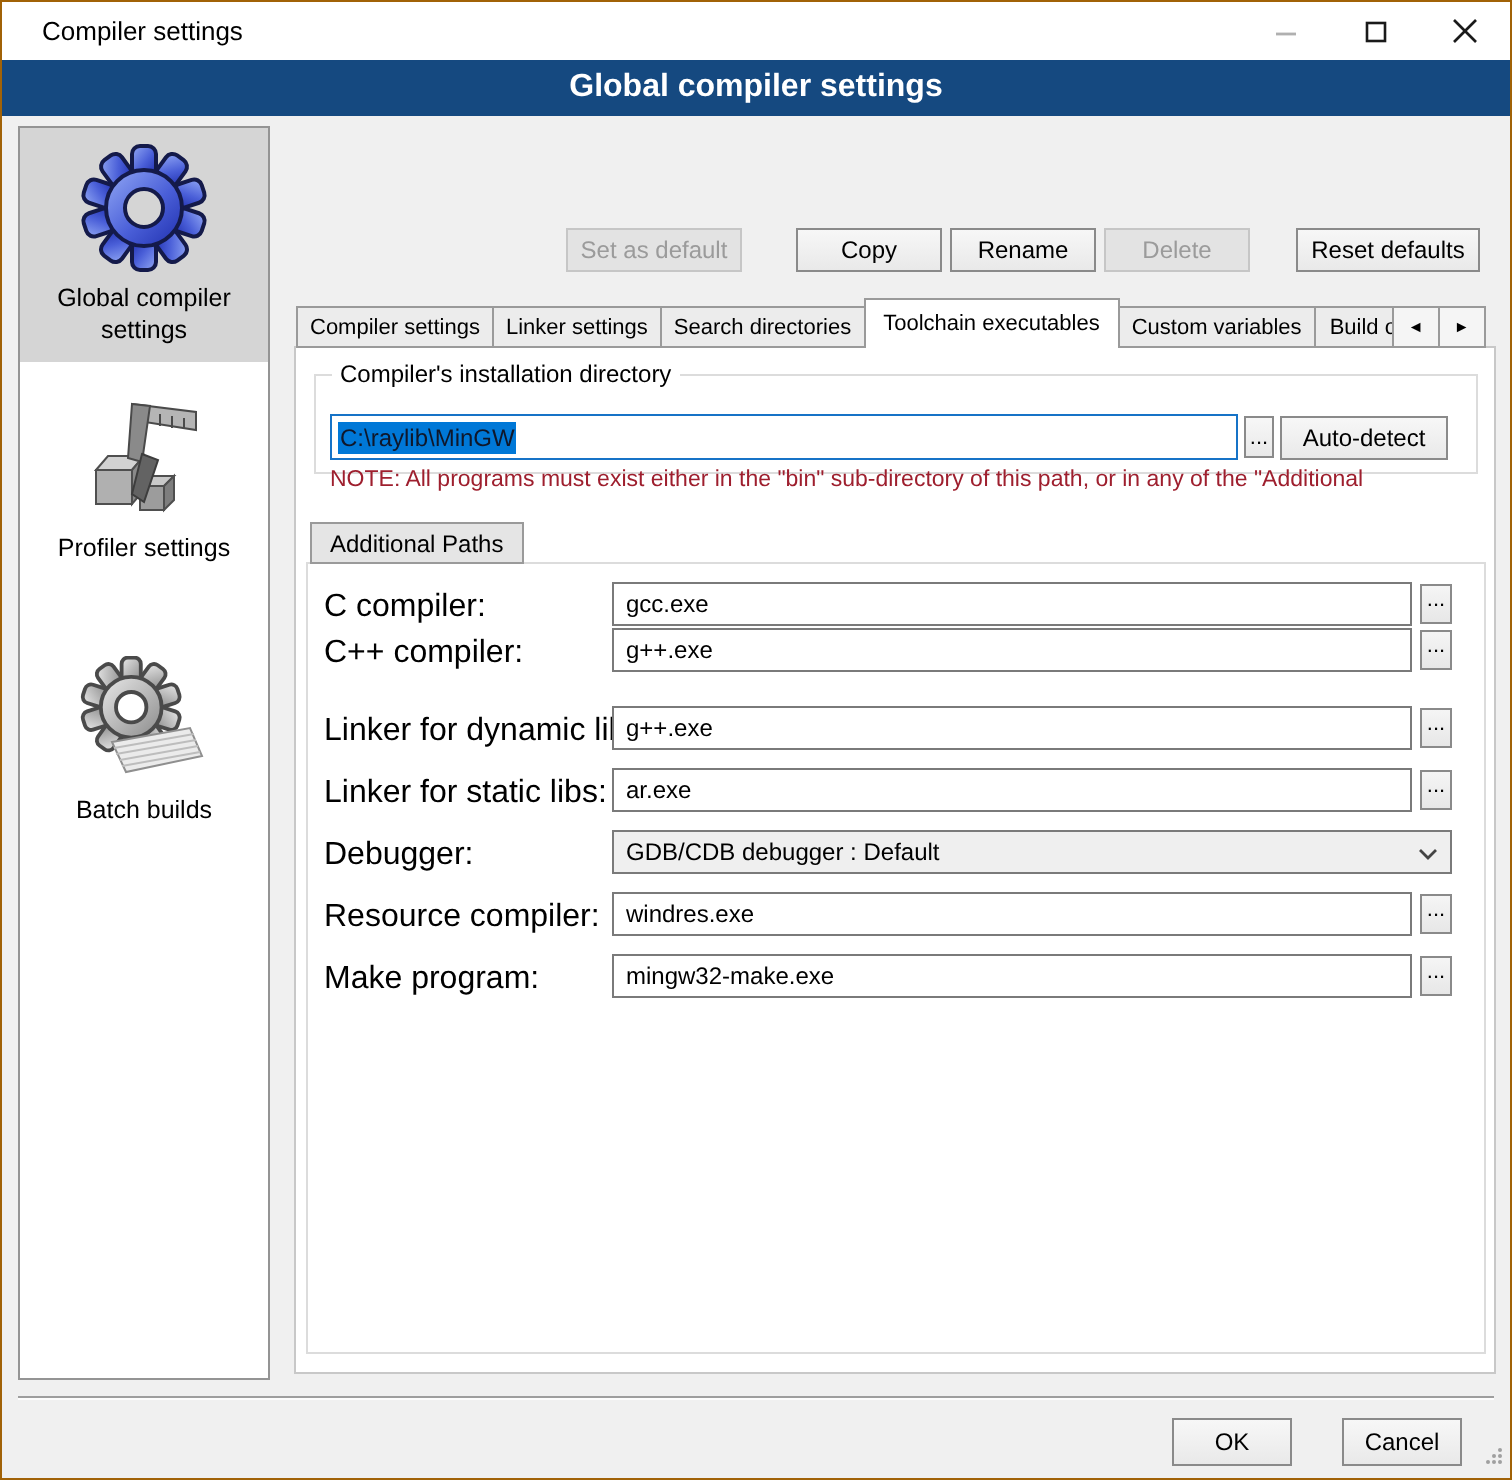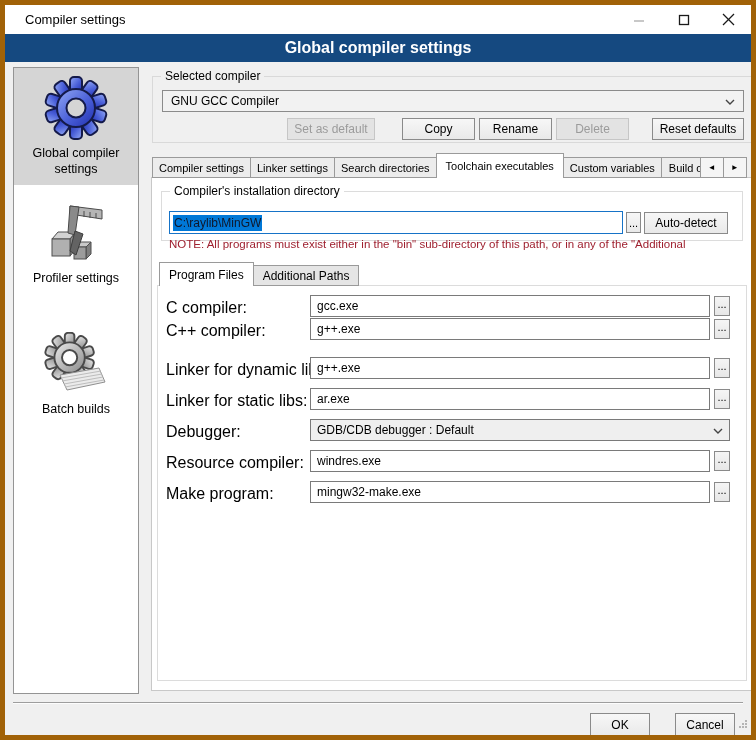--- a/index.html
+++ b/index.html
@@ -1,17 +1,17 @@
 <!DOCTYPE html>
 <html><head>
 <meta charset="utf-8">
 <style>
   html,body{margin:0;padding:0;background:#c8c8c8;}
   .window{position:relative;width:756px;height:740px;background:#f0f0f0;
-    border:5px solid #a16207;box-sizing:border-box;overflow:hidden;
+    border:1px solid #a16207;box-sizing:border-box;overflow:hidden;
     font-family:"Liberation Sans",sans-serif;font-size:12px;color:#000;}
   
   .titlebar{position:absolute;left:0;top:0;right:0;height:29px;background:#ffffff;
     display:flex;align-items:center;}
   .title{margin-left:20px;font-size:13px;}
   .caption-buttons{margin-left:auto;display:flex;height:100%;}
   .cap-btn{width:45px;height:100%;display:flex;align-items:center;justify-content:center;}
   
   .banner{position:absolute;left:0;top:29px;right:0;height:28px;background:#154980;
     color:#fff;font-size:16px;font-weight:bold;text-align:center;line-height:28px;}
@@ -184,31 +184,20 @@
           <line x1="17" y1="46" x2="57" y2="39" stroke="#bdbdbd"></line>
           <line x1="18" y1="49" x2="58" y2="42" stroke="#bdbdbd"></line>
           <line x1="20" y1="52" x2="59" y2="45" stroke="#bdbdbd"></line>
           <line x1="21" y1="55" x2="60" y2="48" stroke="#bdbdbd"></line>
         </svg>
       </span>
       <span class="side-caption">Batch builds</span>
     </div>
   </div>
 
-  <div class="groupbox" id="gb-selected" style="left:147px;top:71px;width:600px;height:67px;">
-    <span class="gb-label">Selected compiler</span>
-    <div class="combo" style="position:absolute;left:9px;top:13px;width:582px;height:22px;">
-      <span>GNU GCC Compiler</span>
-      <span class="chev">
-        <svg width="10" height="6">
-            <polyline points="1,1 5,5 9,1" fill="none" stroke="#444" stroke-width="1.4"></polyline>
-          </svg>
-      </span>
-    </div>
-  </div>
   <div class="btn disabled" style="left:282px;top:113px;width:88px;">Set as default</div>
   <div class="btn" style="left:397px;top:113px;width:73px;">Copy</div>
   <div class="btn" style="left:474px;top:113px;width:73px;">Rename</div>
   <div class="btn disabled" style="left:551px;top:113px;width:73px;">Delete</div>
   <div class="btn" style="left:647px;top:113px;width:92px;">Reset defaults</div>
 
   <div class="tabstrip">
     <div id="tabs-list" style="display:flex;align-items:flex-end;">
         <div class="tab">Compiler settings</div>
         <div class="tab">Linker settings</div>
@@ -231,23 +220,20 @@
       <span class="gb-label onwhite">Compiler's installation directory</span>
     </div>
     <div class="textbox-focused">
       <span class="sel-text">C:\raylib\MinGW</span>
     </div>
     <div class="btn" style="left:474px;top:34px;width:15px;height:21px;font-size:11px;">...</div>
     <div class="btn" style="left:492px;top:34px;width:84px;">Auto-detect</div>
     <div class="note">NOTE: All programs must exist either in the "bin" sub-directory of this path, or in any of the "Additional</div>
 
     <div class="subtabstrip">
-      <div class="subtab selected">
-          <span>Program Files</span>
-        </div>
       <div class="subtab">
           <span>Additional Paths</span>
         </div>
     </div>
 
     <div class="subpage" id="fields-host">
         <div class="frow" style="top: 9px;">
           <span class="flabel">C compiler:</span>
           <div class="ftext">
             <span>gcc.exe</span>

